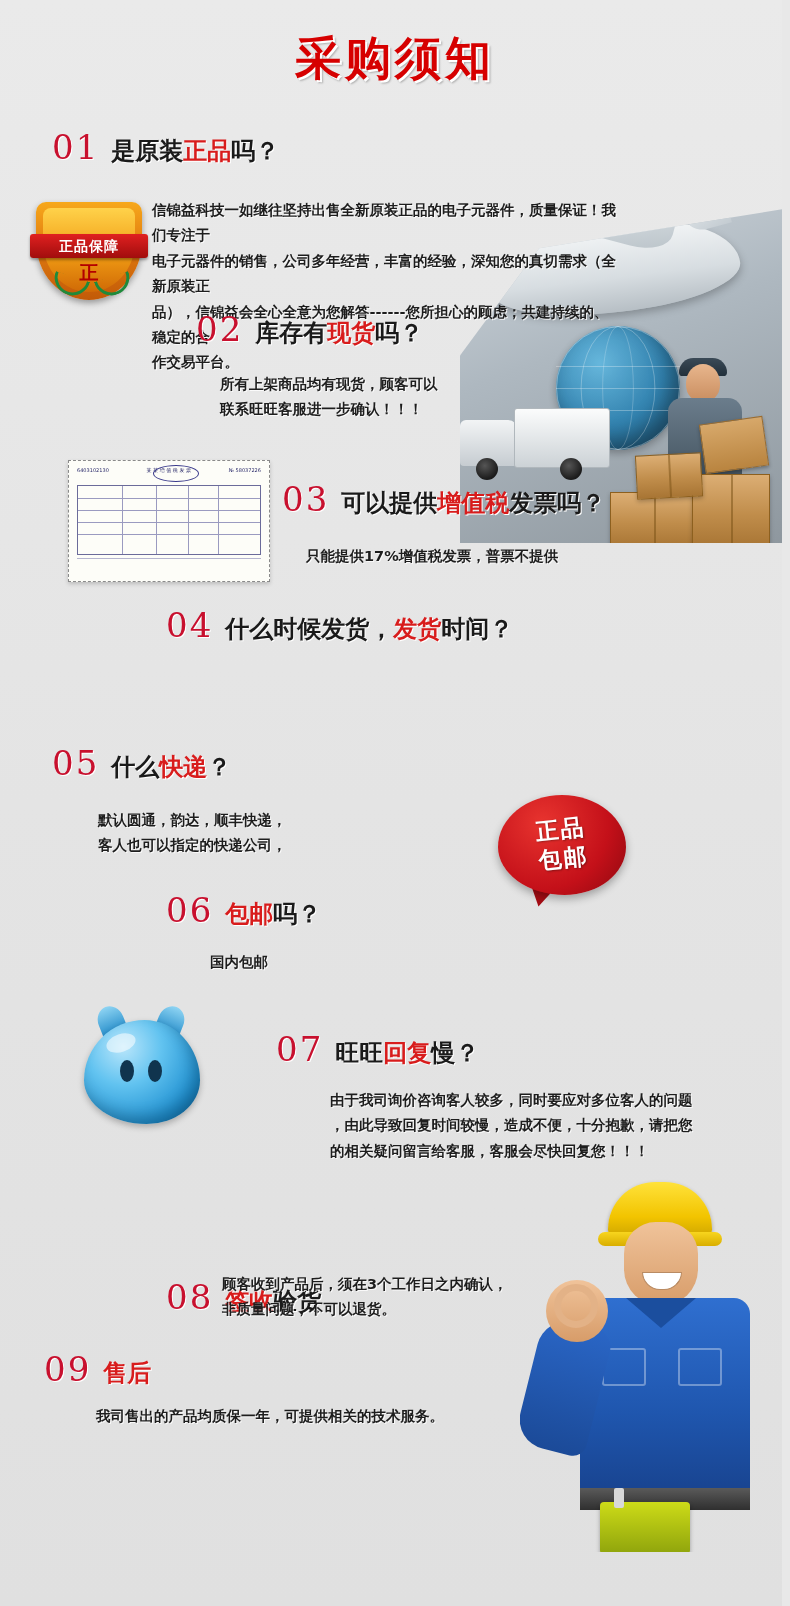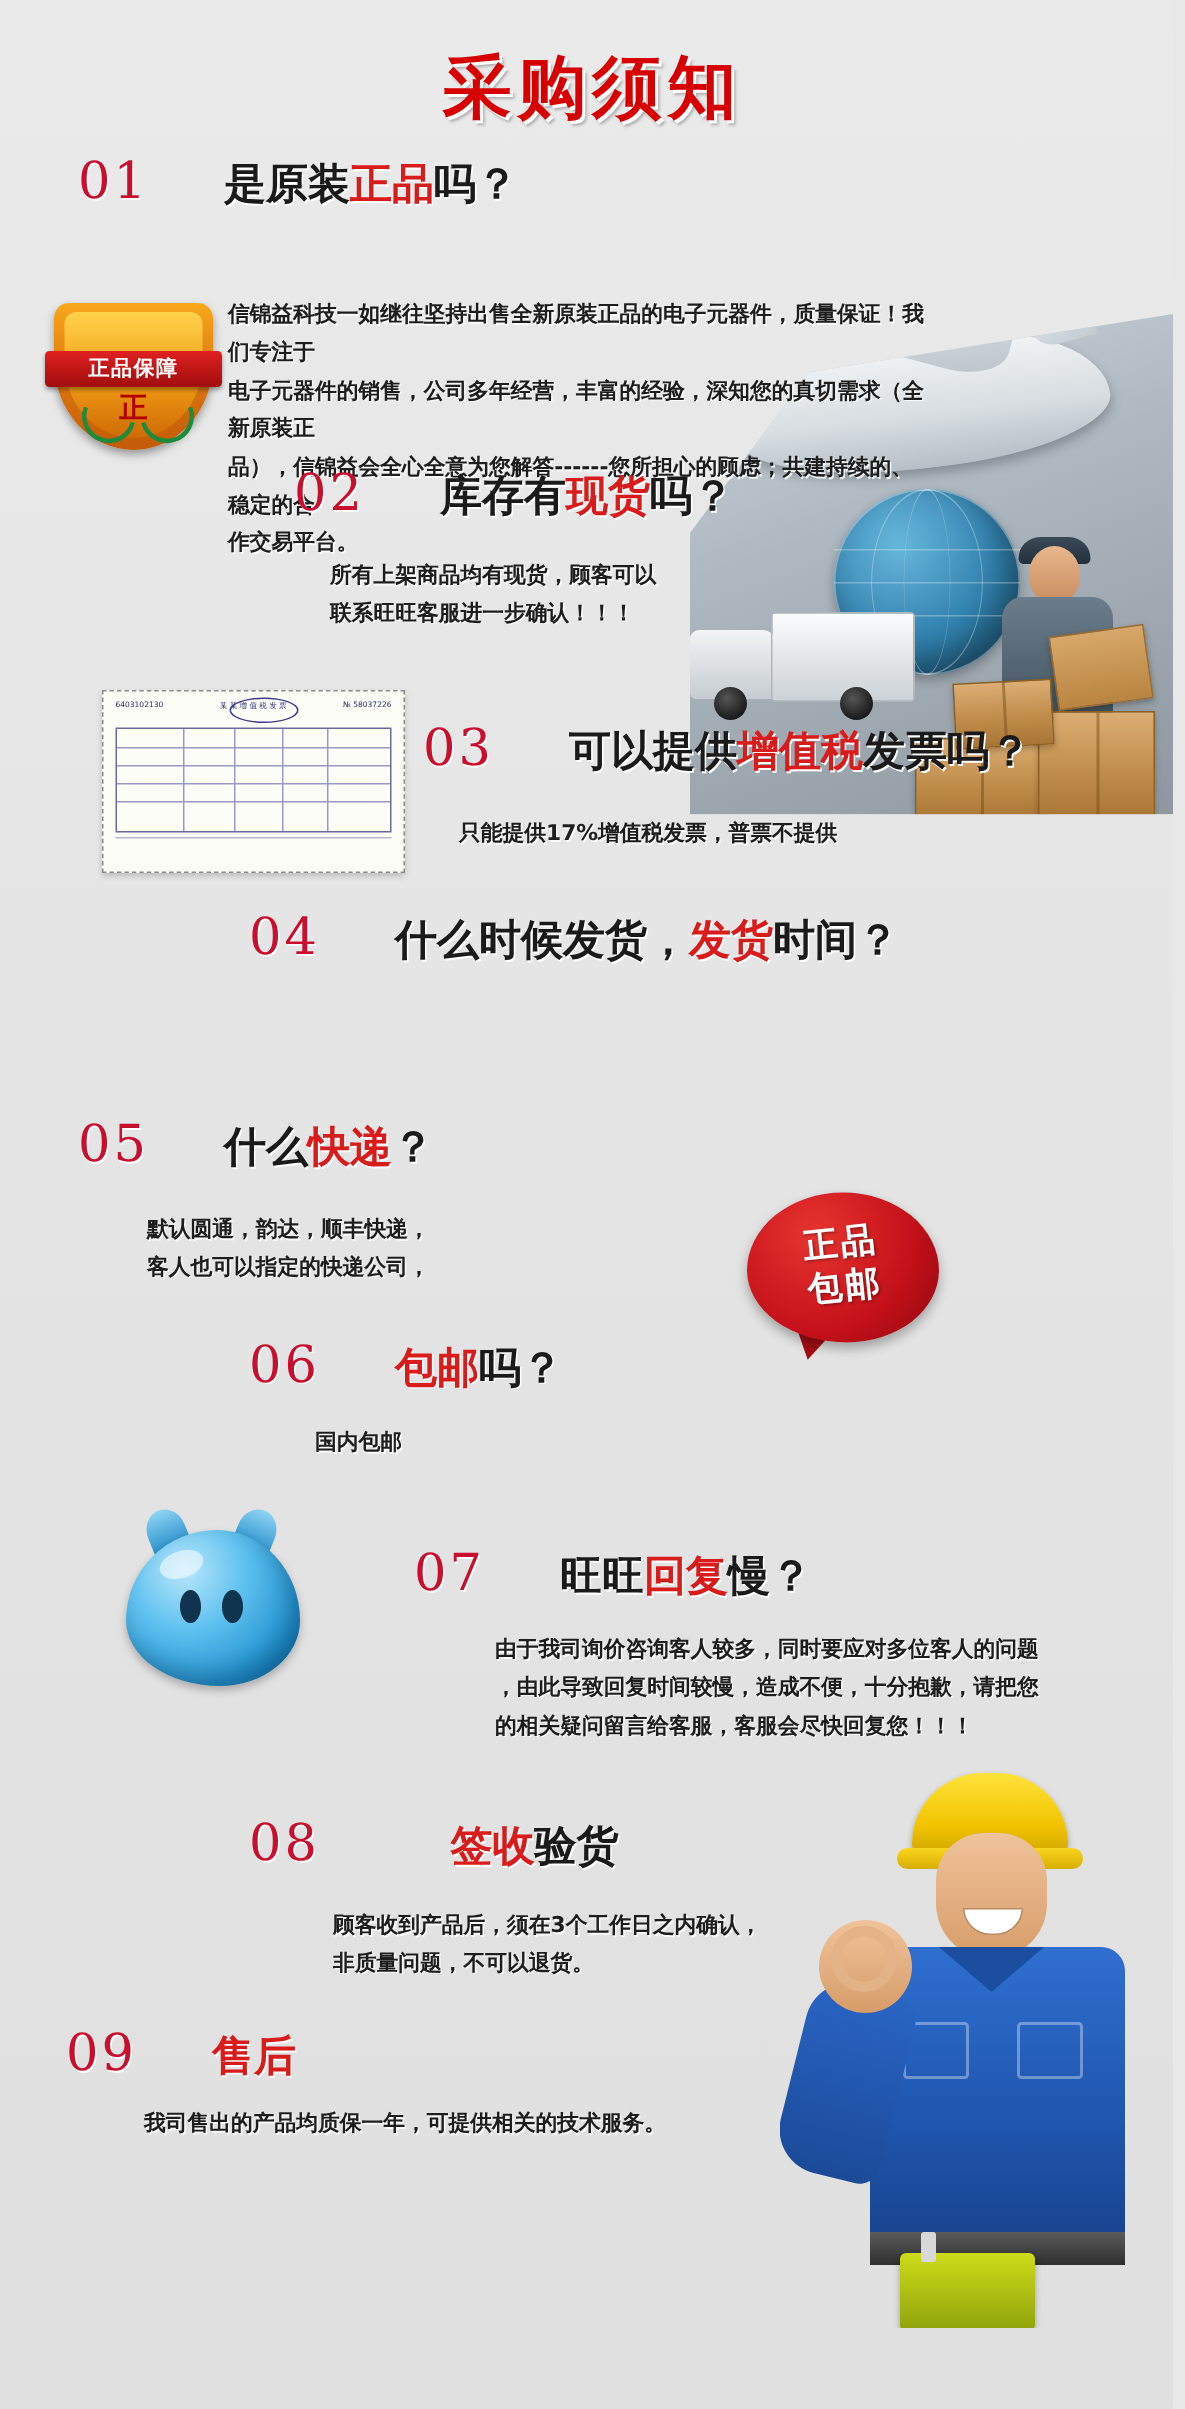--- a/index.html
+++ b/index.html
@@ -47,26 +47,25 @@
     margin-right: 12px;
     text-shadow: 1px 1px 0 #ffffff;
   }
   .qhead {
     position: absolute;
     display: flex;
     align-items: baseline;
     white-space: nowrap;
   }
   .qtext {
-    font-size: 28px;
+    font-size: 24px;
     font-weight: bold;
     color: #1a1a1a;
     font-family: Liberation Serif, serif;
     text-shadow: 1px 1px 0 #ffffff;
-    margin-left: 38px;
   }
   .qtext .hl {
     color: #d81c1c;
   }
   .ans {
     position: absolute;
     font-size: 14.5px;
     font-weight: bold;
     color: #1d1d1d;
     line-height: 1.75;
@@ -480,21 +479,21 @@
 
   <div class="shield">
     <div class="sh-body"></div>
     <div class="sh-inner"></div>
     <div class="sh-band">正品保障</div>
     <div class="sh-zheng">正</div>
     <div class="hand l"></div>
     <div class="hand r"></div>
   </div>
 
-  <div class="qhead" style="left:52px; top:104px;">
+  <div class="qhead" style="left:52px; top:130px;">
     <span class="qnum">01</span>
     <span class="qtext"><span>是原装</span><span class="hl">正品</span><span>吗？</span></span>
   </div>
   <div class="ans" style="left:140px; top:198px; width:470px; white-space:pre-line;margin-left:12px;">信锦益科技一如继往坚持出售全新原装正品的电子元器件，质量保证！我们专注于
 电子元器件的销售，公司多年经营，丰富的经验，深知您的真切需求（全新原装正
 品），信锦益会全心全意为您解答------您所担心的顾虑；共建持续的、稳定的合
 作交易平台。</div>
 
   <div class="qhead" style="left:196px; top:312px;">
     <span class="qnum">02</span>
@@ -583,21 +582,21 @@
       <div class="pocket p1"></div>
       <div class="pocket p2"></div>
       <div class="arm"></div>
       <div class="hand"></div>
       <div class="okring"></div>
       <div class="belt"></div>
       <div class="tools"></div>
     </div>
   </div>
 
-  <div class="qhead" style="left:166px; top:1212px;gap:37px;">
+  <div class="qhead" style="left:166px; top:1280px;">
     <span class="qnum">08</span>
     <span class="qtext"><span></span><span class="hl">签收</span><span>验货</span></span>
   </div>
   <div class="ans" style="left:222px; top:1272px; width:360px; white-space:pre-line;">顾客收到产品后，须在3个工作日之内确认，
 非质量问题，不可以退货。</div>
 
   <div class="qhead" style="left:44px; top:1352px;">
     <span class="qnum">09</span>
     <span class="qtext"><span></span><span class="hl">售后</span><span></span></span>
   </div>

